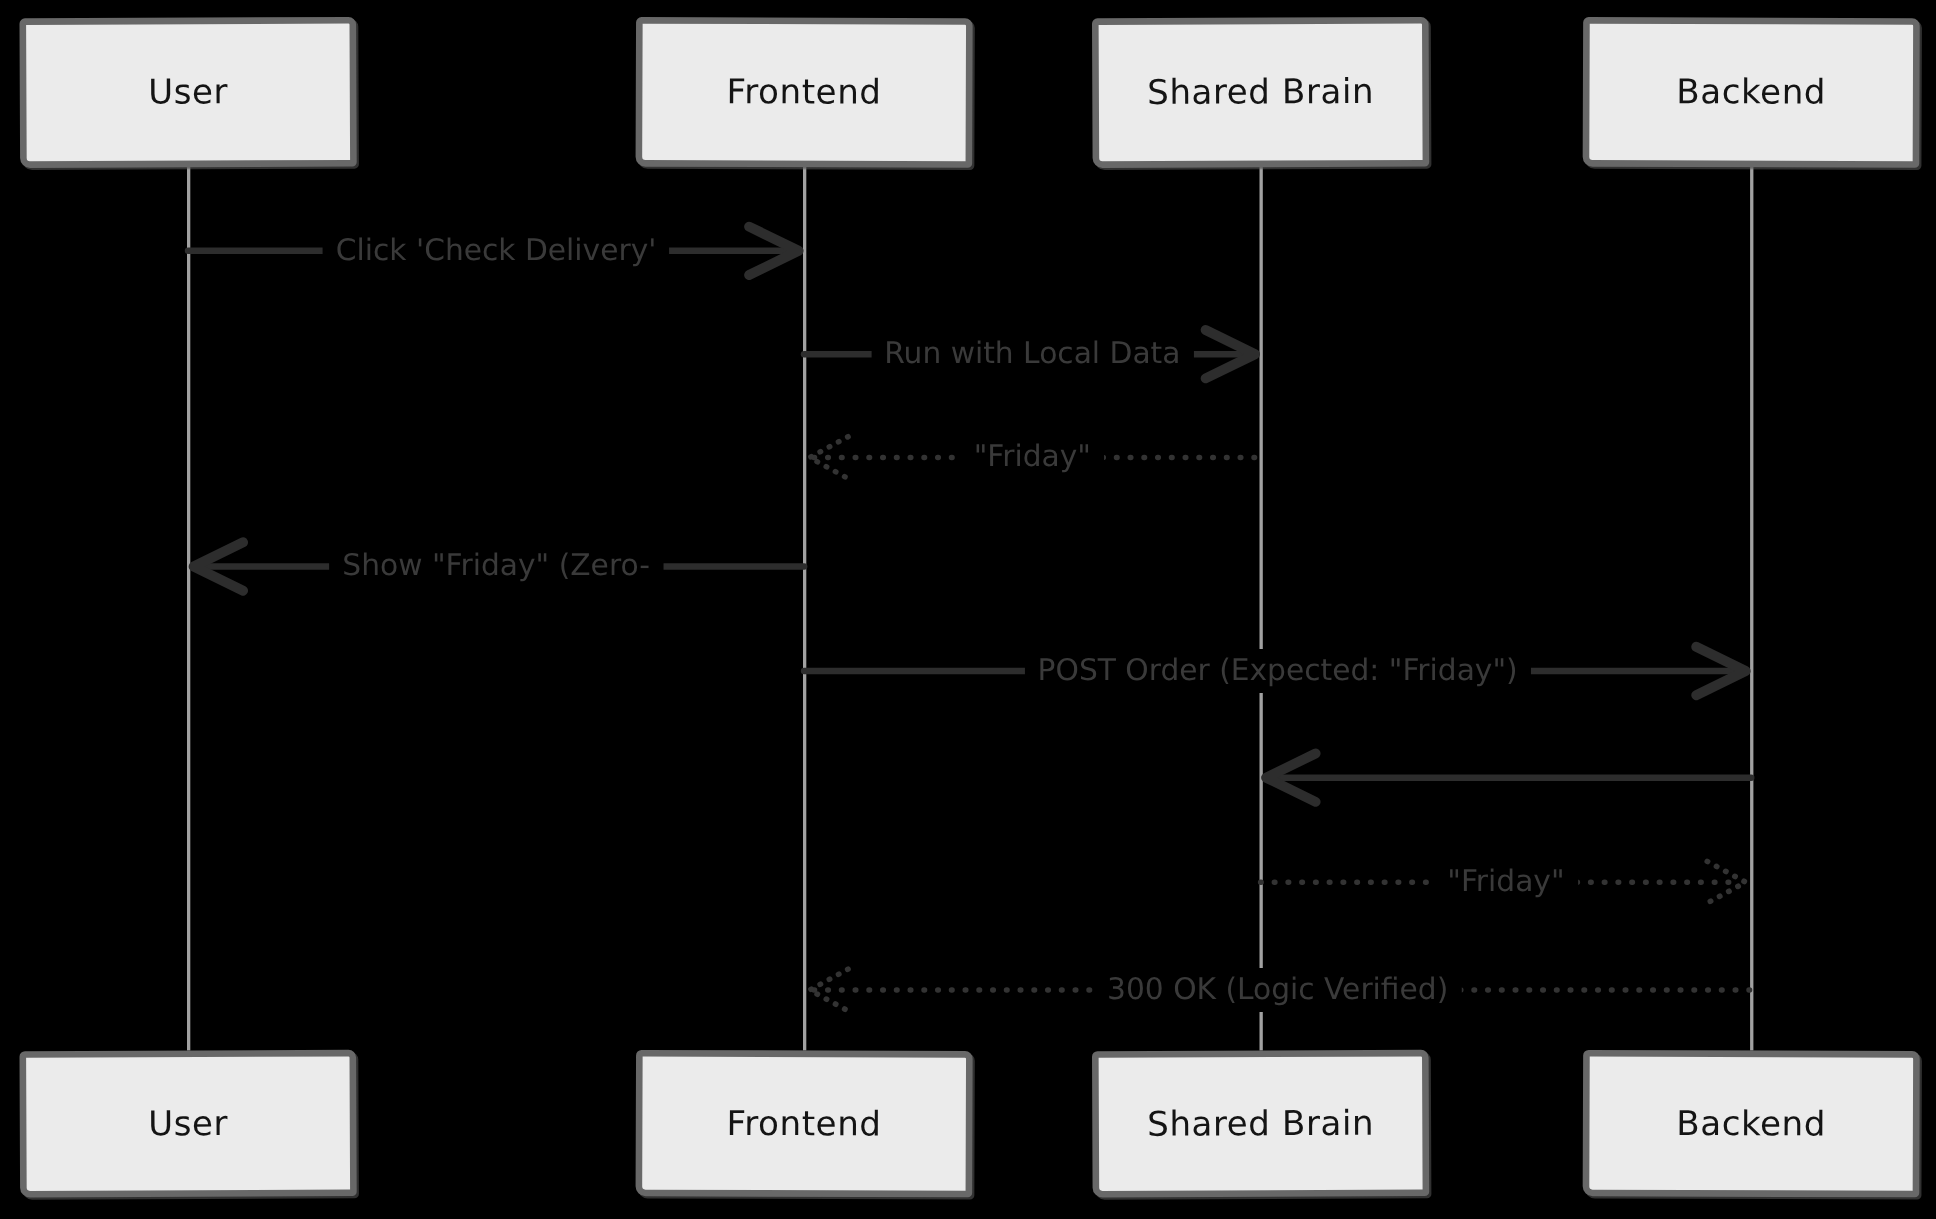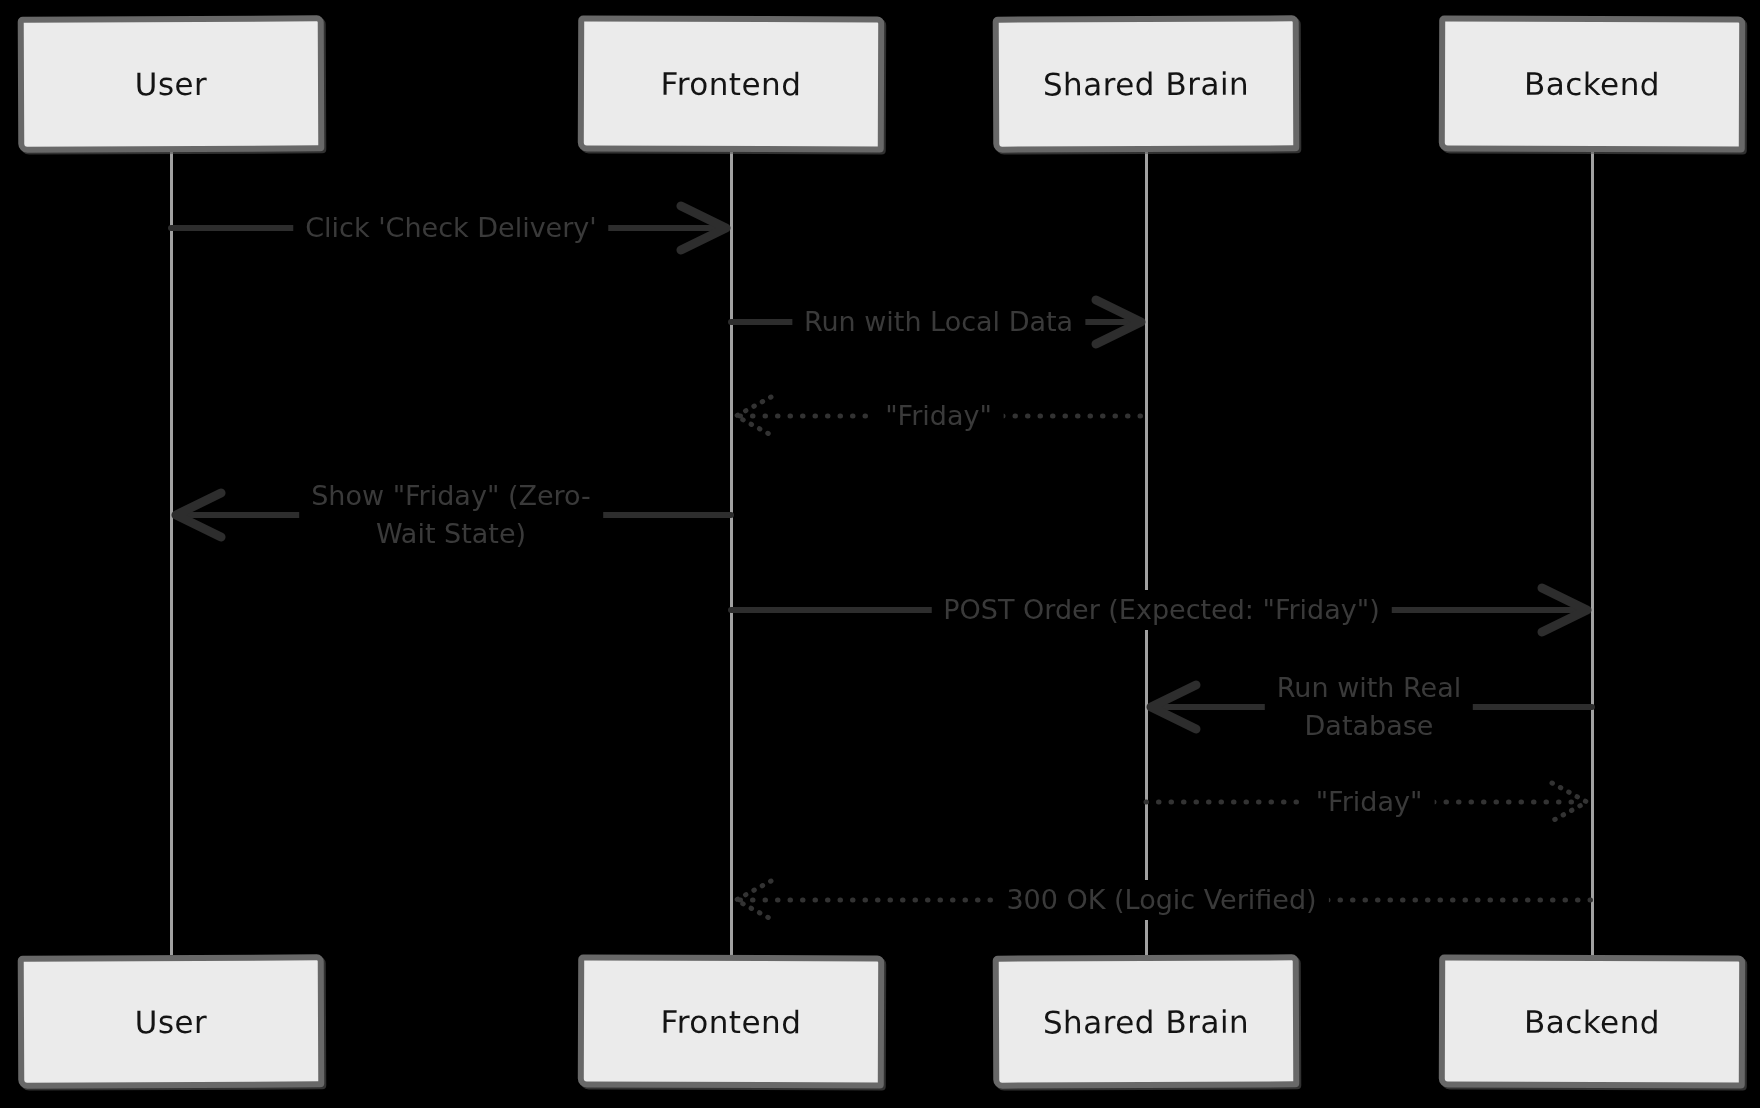--- a/index.html
+++ b/index.html
@@ -108,41 +108,36 @@
         <div>"Friday"</div>
       </div>
   </div>
     <div class="message" style="left: 171px; top: 461px; width: 560px; height: 108px;">
     <svg xmlns="http://www.w3.org/2000/svg" width="560" height="108" viewBox="0 0 560 108">
         <line x1="9" x2="560" y1="54" y2="54" class="solid-line"></line>
         <polyline points="50,32 5,54 50,76" class="solid-head"></polyline>
       </svg>
     <div class="msg-label">
         <div>Show "Friday" (Zero-</div>
-        <div>Wait State)</div>
       </div>
   </div>
     <div class="message" style="left: 731px; top: 556px; width: 861px; height: 108px;">
     <svg xmlns="http://www.w3.org/2000/svg" width="861" height="108" viewBox="0 0 861 108">
         <line x1="0" x2="852" y1="54" y2="54" class="solid-line"></line>
         <polyline points="811,32 856,54 811,76" class="solid-head"></polyline>
       </svg>
     <div class="msg-label">
         <div>POST Order (Expected: "Friday")</div>
       </div>
   </div>
     <div class="message" style="left: 1146px; top: 653px; width: 446px; height: 108px;">
     <svg xmlns="http://www.w3.org/2000/svg" width="446" height="108" viewBox="0 0 446 108">
         <line x1="9" x2="446" y1="54" y2="54" class="solid-line"></line>
         <polyline points="50,32 5,54 50,76" class="solid-head"></polyline>
       </svg>
-    <div class="msg-label">
-        <div>Run with Real</div>
-        <div>Database</div>
-      </div>
   </div>
     <div class="message" style="left: 1146px; top: 748px; width: 446px; height: 108px;">
     <svg xmlns="http://www.w3.org/2000/svg" width="446" height="108" viewBox="0 0 446 108">
         <line x1="0" x2="437" y1="54" y2="54" class="dotted-line"></line>
         <polyline points="406,35 441,54 406,73" class="dotted-head"></polyline>
       </svg>
     <div class="msg-label">
         <div>"Friday"</div>
       </div>
   </div>

